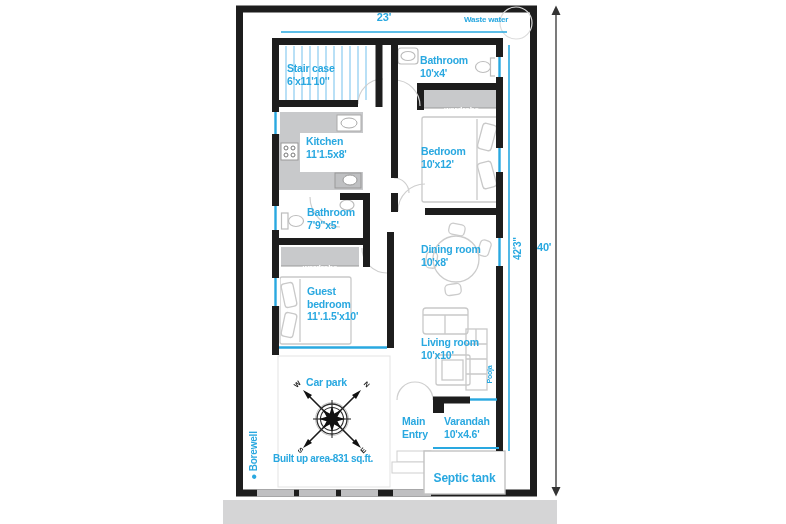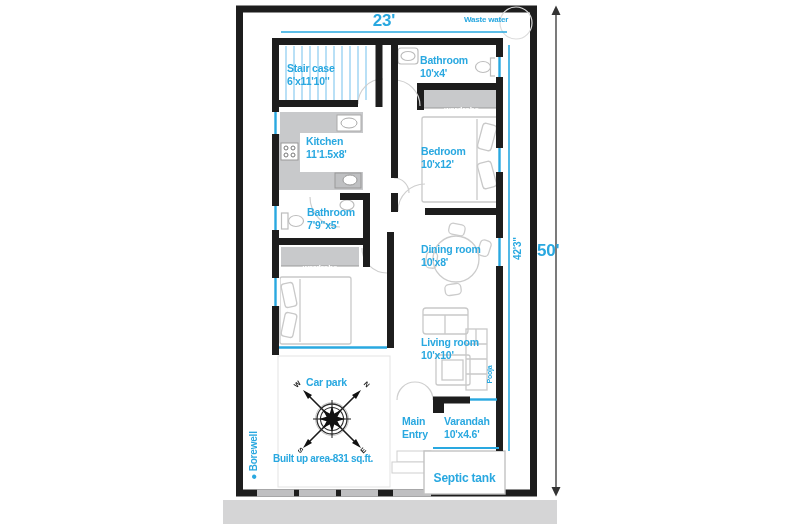--- a/index.html
+++ b/index.html
@@ -9,21 +9,21 @@
   .lbl{position:absolute;font-weight:bold;color:var(--accent,#29a8e0);
        letter-spacing:-0.2px;white-space:nowrap;}
   .room-lbl{font-size:10.5px;line-height:12.5px;}
   .rn,.rs{display:block;}
   .wrap{white-space:normal;width:66px;}
   .entry-wrap{white-space:normal;width:40px;}
   .f8{font-size:8px;}
   .f85{font-size:12px;}
   .f7{font-size:7px;}
   .f10{font-size:10px;}
-  .f11{font-size:17px;}
+  .f11{font-size:11px;}
   .note{font-size:10px;line-height:14px;letter-spacing:-0.3px;}
   .dark{color:#2b2b2b;margin-top:22px;}
   .white{color:#fff;margin-top:12px;}
   .ctr{text-align:center;}
   .rot{transform:rotate(-90deg);}
   #road-strip{position:absolute;left:223px;top:500px;width:334px;height:24px;
               background:var(--road,#d5d5d6);}
 </style>
 </head>
 <body>
@@ -204,21 +204,21 @@
       <text transform="translate(33,-33) rotate(45)" text-anchor="middle" font-size="7" font-weight="bold" fill="#222">N</text>
       <text transform="translate(33,33) rotate(-45)" text-anchor="middle" font-size="7" font-weight="bold" fill="#222">E</text>
       <text transform="translate(-33,33) rotate(45)" text-anchor="middle" font-size="7" font-weight="bold" fill="#222">S</text>
       <text transform="translate(-33,-33) rotate(-45)" text-anchor="middle" font-size="7" font-weight="bold" fill="#222">W</text>
     </g>
   </svg>
 
   <div id="road-strip"></div>
 
   <div class="lbl f11 ctr" style="left:368px;top:11px;width:32px">23'</div>
-  <div class="lbl f11" style="left:537px;top:241px">50'</div>
+  <div class="lbl f11" style="left:537px;top:241px">40'</div>
   <div class="lbl f10 ctr rot" style="left:489px;top:243px;width:56px">42'3"</div>
   <div class="lbl f10 ctr dark" style="left:368px;top:501px;width:40px">30'</div>
   <div class="lbl ctr dark" style="left:348px;top:512px;width:80px;font-size:12px">Road</div>
 
   <div class="lbl room-lbl" style="left:287px;top:62px">
     <span class="rn">Stair case</span>
     <span class="rs">6'x11'10''</span>
   </div>
   <div class="lbl room-lbl" style="left:420px;top:54px">
     <span class="rn">Bathroom</span>
@@ -232,20 +232,24 @@
     <span class="rn">Bedroom</span>
     <span class="rs">10'x12'</span>
   </div>
   <div class="lbl room-lbl" style="left:307px;top:206px">
     <span class="rn">Bathroom</span>
     <span class="rs">7'9''x5'</span>
   </div>
   <div class="lbl room-lbl" style="left:421px;top:243px">
     <span class="rn">Dining room</span>
     <span class="rs">10'x8'</span>
+  </div>
+  <div class="lbl room-lbl" style="left:307px;top:285px">
+    <span class="rn wrap">Guest bedroom</span>
+    <span class="rs">11'.1.5'x10'</span>
   </div>
   <div class="lbl room-lbl" style="left:421px;top:336px">
     <span class="rn">Living room</span>
     <span class="rs">10'x10'</span>
   </div>
   <div class="lbl room-lbl" style="left:306px;top:376px">
     <span class="rn">Car park</span>
   </div>
   <div class="lbl room-lbl entry-wrap" style="left:402px;top:415px">Main Entry</div>
   <div class="lbl room-lbl" style="left:444px;top:415px">

